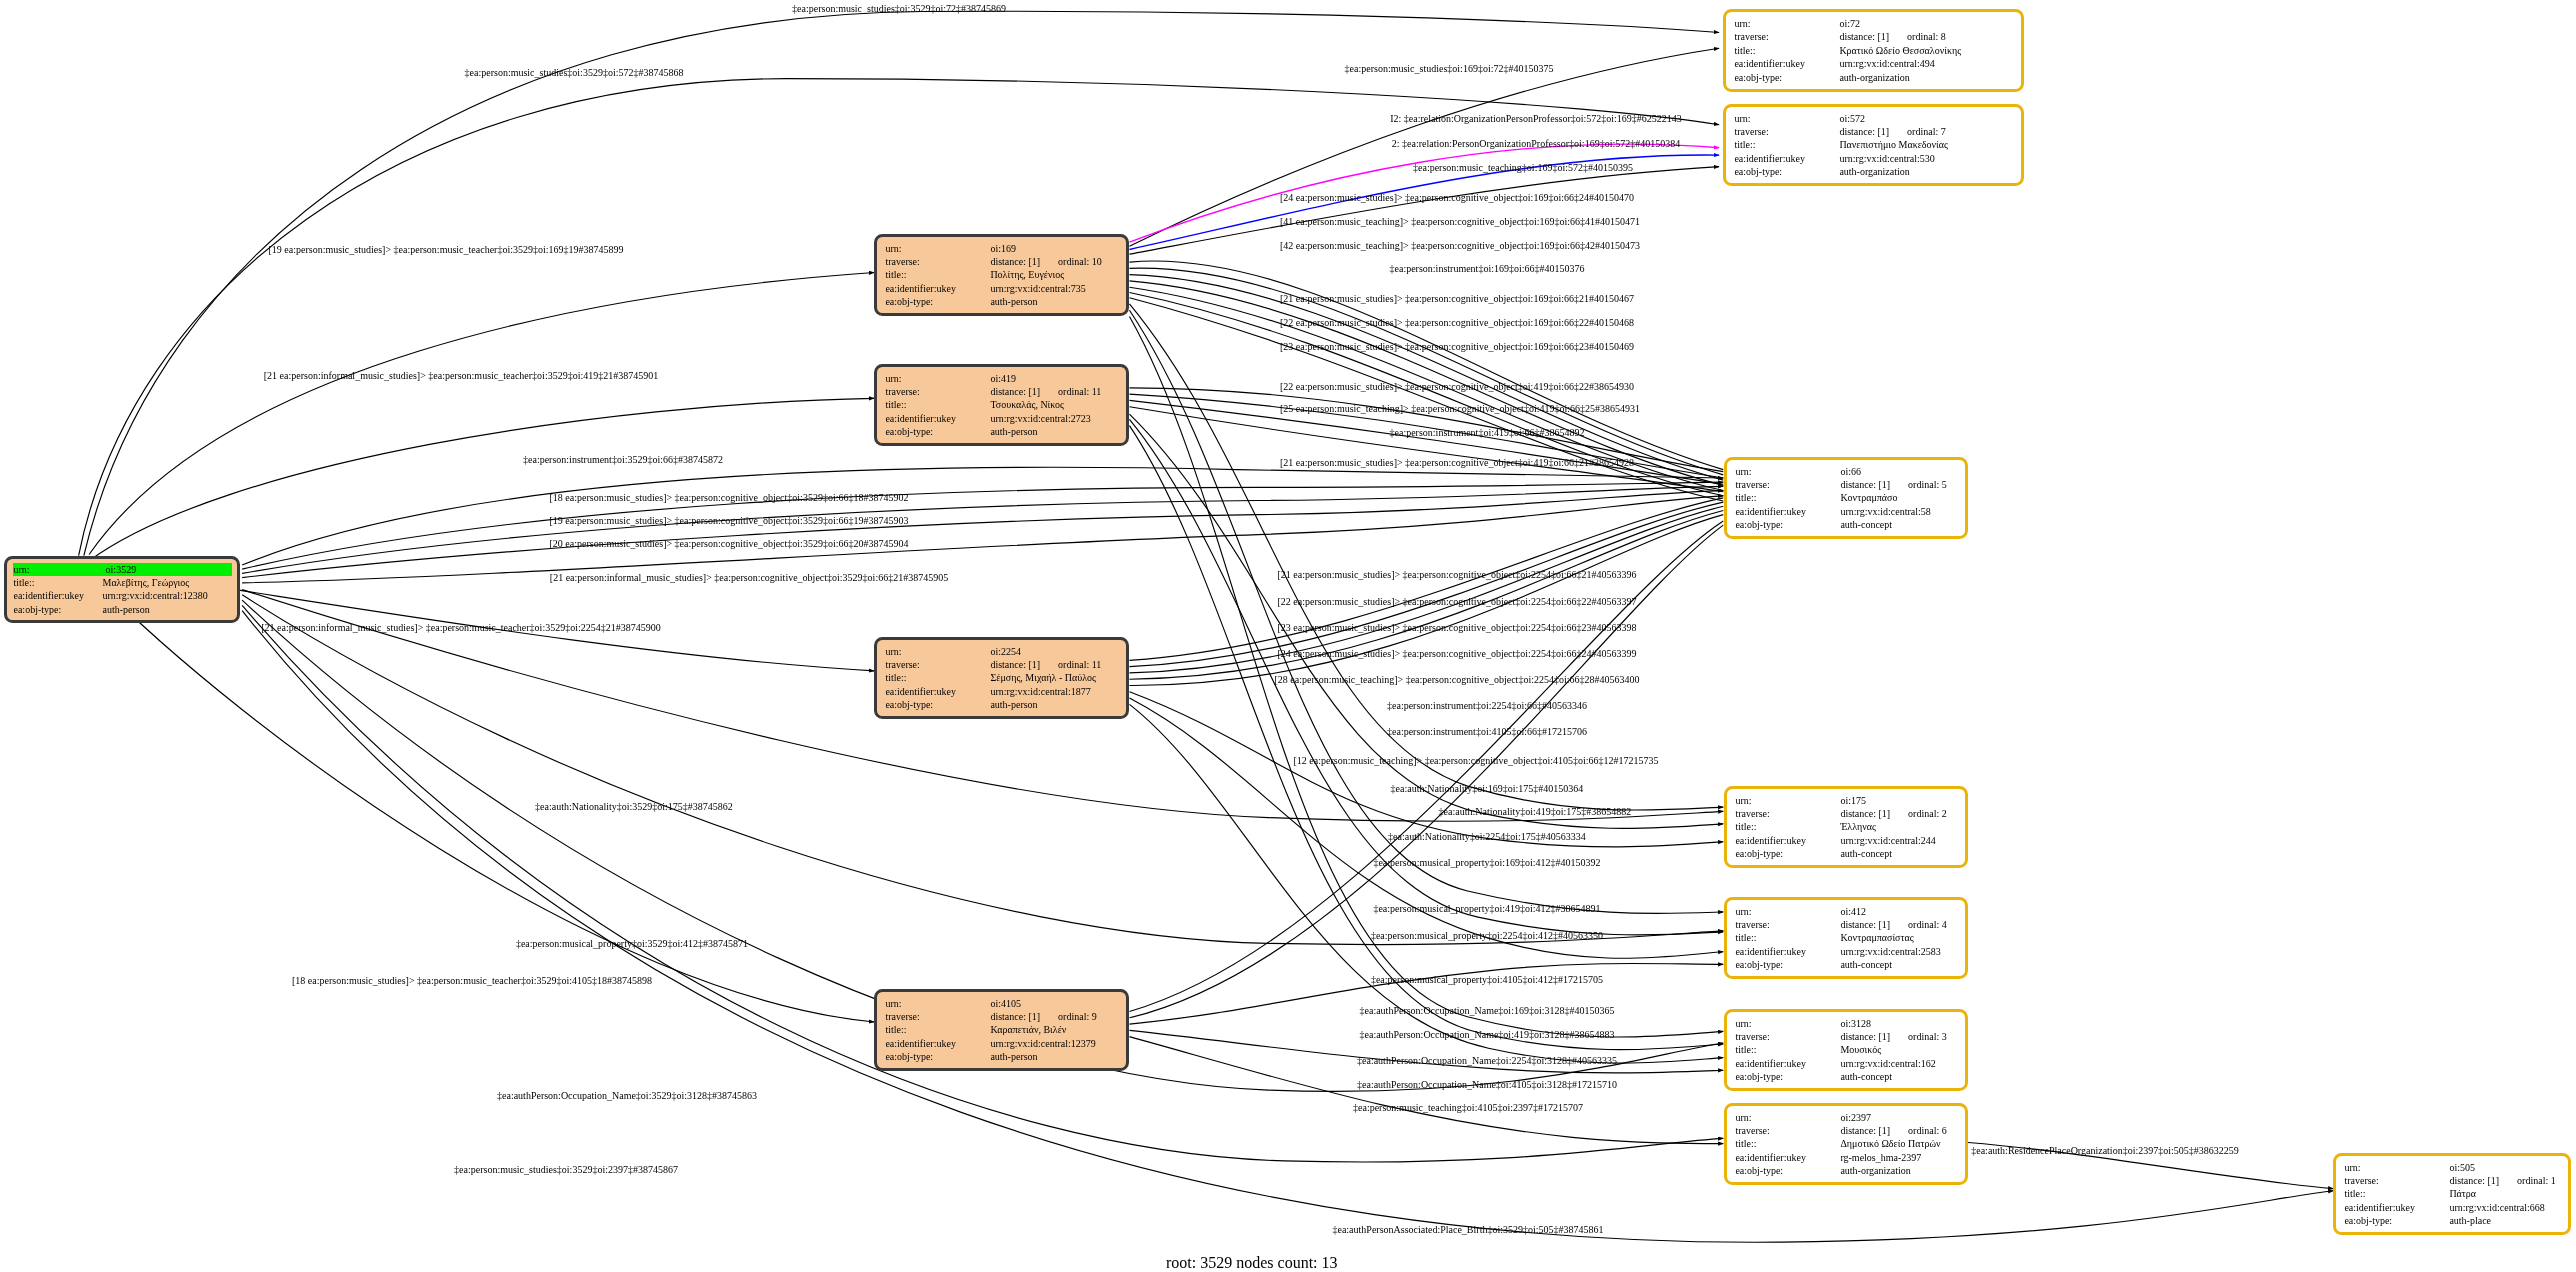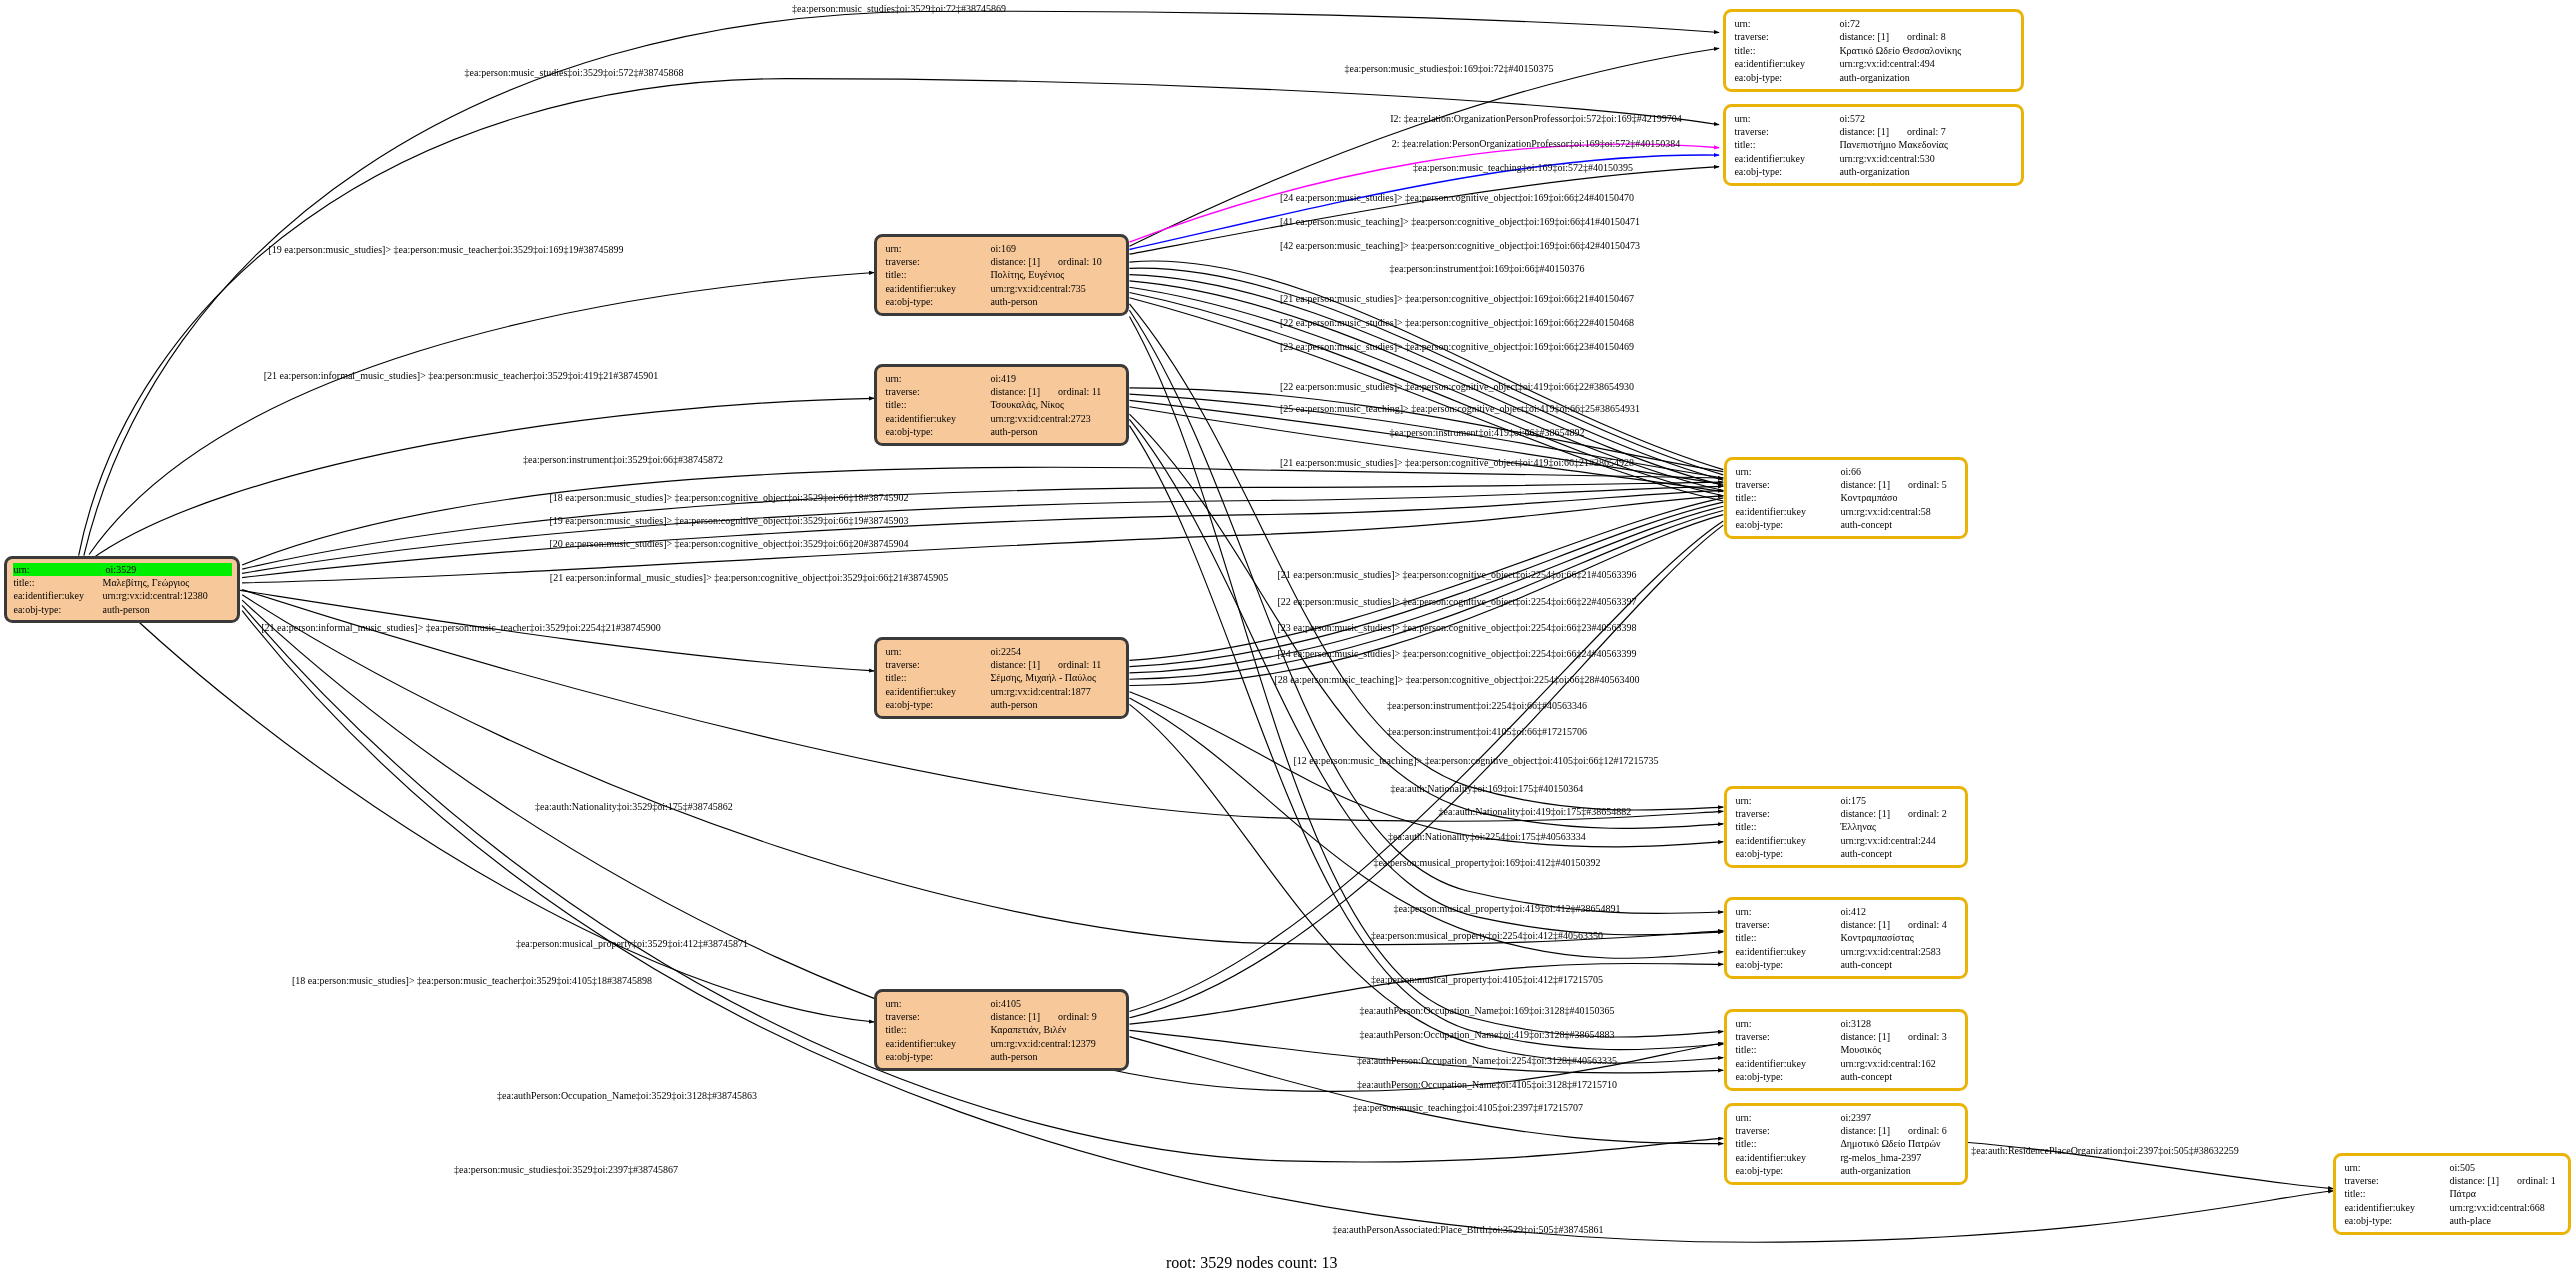--- a/index.html
+++ b/index.html
@@ -389,21 +389,21 @@
         <div class="row">
           <span class="k">ea:obj-type:</span>
           <span class="v">auth-place</span>
         </div>
       </div>
     </div>
   <div id="labels">
       <div class="elabel ctr" style="left: 899px; top: 4.2px; color: rgb(0, 0, 0);">‡ea:person:music_studies‡oi:3529‡oi:72‡#38745869</div>
       <div class="elabel ctr" style="left: 574px; top: 68px; color: rgb(0, 0, 0);">‡ea:person:music_studies‡oi:3529‡oi:572‡#38745868</div>
       <div class="elabel ctr" style="left: 1449px; top: 64px; color: rgb(0, 0, 0);">‡ea:person:music_studies‡oi:169‡oi:72‡#40150375</div>
-      <div class="elabel ctr" style="left: 1536px; top: 114px; color: rgb(0, 0, 0);">I2: ‡ea:relation:OrganizationPersonProfessor‡oi:572‡oi:169‡#42199704</div>
+      <div class="elabel ctr" style="left: 1536px; top: 114px; color: rgb(0, 0, 0);">I2: ‡ea:relation:OrganizationPersonProfessor‡oi:572‡oi:169‡#62522143</div>
       <div class="elabel ctr" style="left: 1536px; top: 139px; color: rgb(0, 0, 0);">2: ‡ea:relation:PersonOrganizationProfessor‡oi:169‡oi:572‡#40150384</div>
       <div class="elabel ctr" style="left: 1523px; top: 163px; color: rgb(0, 0, 0);">‡ea:person:music_teaching‡oi:169‡oi:572‡#40150395</div>
       <div class="elabel ctr" style="left: 1457px; top: 193px; color: rgb(0, 0, 0);">[24 ea:person:music_studies]&gt; ‡ea:person:cognitive_object‡oi:169‡oi:66‡24#40150470</div>
       <div class="elabel ctr" style="left: 446px; top: 245px; color: rgb(0, 0, 0);">[19 ea:person:music_studies]&gt; ‡ea:person:music_teacher‡oi:3529‡oi:169‡19#38745899</div>
       <div class="elabel ctr" style="left: 1460px; top: 217px; color: rgb(0, 0, 0);">[41 ea:person:music_teaching]&gt; ‡ea:person:cognitive_object‡oi:169‡oi:66‡41#40150471</div>
       <div class="elabel ctr" style="left: 1460px; top: 241px; color: rgb(0, 0, 0);">[42 ea:person:music_teaching]&gt; ‡ea:person:cognitive_object‡oi:169‡oi:66‡42#40150473</div>
       <div class="elabel ctr" style="left: 1487px; top: 264px; color: rgb(0, 0, 0);">‡ea:person:instrument‡oi:169‡oi:66‡#40150376</div>
       <div class="elabel ctr" style="left: 1457px; top: 294px; color: rgb(0, 0, 0);">[21 ea:person:music_studies]&gt; ‡ea:person:cognitive_object‡oi:169‡oi:66‡21#40150467</div>
       <div class="elabel ctr" style="left: 1457px; top: 318px; color: rgb(0, 0, 0);">[22 ea:person:music_studies]&gt; ‡ea:person:cognitive_object‡oi:169‡oi:66‡22#40150468</div>
       <div class="elabel ctr" style="left: 1457px; top: 342px; color: rgb(0, 0, 0);">[23 ea:person:music_studies]&gt; ‡ea:person:cognitive_object‡oi:169‡oi:66‡23#40150469</div>
@@ -424,21 +424,21 @@
       <div class="elabel ctr" style="left: 1457px; top: 649px; color: rgb(0, 0, 0);">[24 ea:person:music_studies]&gt; ‡ea:person:cognitive_object‡oi:2254‡oi:66‡24#40563399</div>
       <div class="elabel ctr" style="left: 1457px; top: 675px; color: rgb(0, 0, 0);">[28 ea:person:music_teaching]&gt; ‡ea:person:cognitive_object‡oi:2254‡oi:66‡28#40563400</div>
       <div class="elabel ctr" style="left: 1487px; top: 701px; color: rgb(0, 0, 0);">‡ea:person:instrument‡oi:2254‡oi:66‡#40563346</div>
       <div class="elabel ctr" style="left: 1487px; top: 727px; color: rgb(0, 0, 0);">‡ea:person:instrument‡oi:4105‡oi:66‡#17215706</div>
       <div class="elabel ctr" style="left: 1460px; top: 756px; color: rgb(0, 0, 0); margin-left: 16px;">[12 ea:person:music_teaching]&gt; ‡ea:person:cognitive_object‡oi:4105‡oi:66‡12#17215735</div>
       <div class="elabel ctr" style="left: 1487px; top: 784px; color: rgb(0, 0, 0);">‡ea:auth:Nationality‡oi:169‡oi:175‡#40150364</div>
       <div class="elabel ctr" style="left: 1487px; top: 807px; color: rgb(0, 0, 0); margin-left: 48px;">‡ea:auth:Nationality‡oi:419‡oi:175‡#38654882</div>
       <div class="elabel ctr" style="left: 1487px; top: 832px; color: rgb(0, 0, 0);">‡ea:auth:Nationality‡oi:2254‡oi:175‡#40563334</div>
       <div class="elabel ctr" style="left: 1487px; top: 858px; color: rgb(0, 0, 0);">‡ea:person:musical_property‡oi:169‡oi:412‡#40150392</div>
       <div class="elabel ctr" style="left: 634px; top: 802px; color: rgb(0, 0, 0);">‡ea:auth:Nationality‡oi:3529‡oi:175‡#38745862</div>
-      <div class="elabel ctr" style="left: 1487px; top: 904px; color: rgb(0, 0, 0); margin-left: 20px;">‡ea:person:musical_property‡oi:419‡oi:412‡#38654891</div>
+      <div class="elabel ctr" style="left: 1487px; top: 904px; color: rgb(0, 0, 0);">‡ea:person:musical_property‡oi:419‡oi:412‡#38654891</div>
       <div class="elabel ctr" style="left: 1487px; top: 931px; color: rgb(0, 0, 0);">‡ea:person:musical_property‡oi:2254‡oi:412‡#40563350</div>
       <div class="elabel ctr" style="left: 632px; top: 939px; color: rgb(0, 0, 0);">‡ea:person:musical_property‡oi:3529‡oi:412‡#38745871</div>
       <div class="elabel ctr" style="left: 1487px; top: 975px; color: rgb(0, 0, 0);">‡ea:person:musical_property‡oi:4105‡oi:412‡#17215705</div>
       <div class="elabel ctr" style="left: 472px; top: 976px; color: rgb(0, 0, 0);">[18 ea:person:music_studies]&gt; ‡ea:person:music_teacher‡oi:3529‡oi:4105‡18#38745898</div>
       <div class="elabel ctr" style="left: 1487px; top: 1006px; color: rgb(0, 0, 0);">‡ea:authPerson:Occupation_Name‡oi:169‡oi:3128‡#40150365</div>
       <div class="elabel ctr" style="left: 1487px; top: 1030px; color: rgb(0, 0, 0);">‡ea:authPerson:Occupation_Name‡oi:419‡oi:3128‡#38654883</div>
       <div class="elabel ctr" style="left: 1487px; top: 1056px; color: rgb(0, 0, 0);">‡ea:authPerson:Occupation_Name‡oi:2254‡oi:3128‡#40563335</div>
       <div class="elabel ctr" style="left: 1487px; top: 1080px; color: rgb(0, 0, 0);">‡ea:authPerson:Occupation_Name‡oi:4105‡oi:3128‡#17215710</div>
       <div class="elabel ctr" style="left: 627px; top: 1091px; color: rgb(0, 0, 0);">‡ea:authPerson:Occupation_Name‡oi:3529‡oi:3128‡#38745863</div>
       <div class="elabel ctr" style="left: 1468px; top: 1103px; color: rgb(0, 0, 0);">‡ea:person:music_teaching‡oi:4105‡oi:2397‡#17215707</div>

